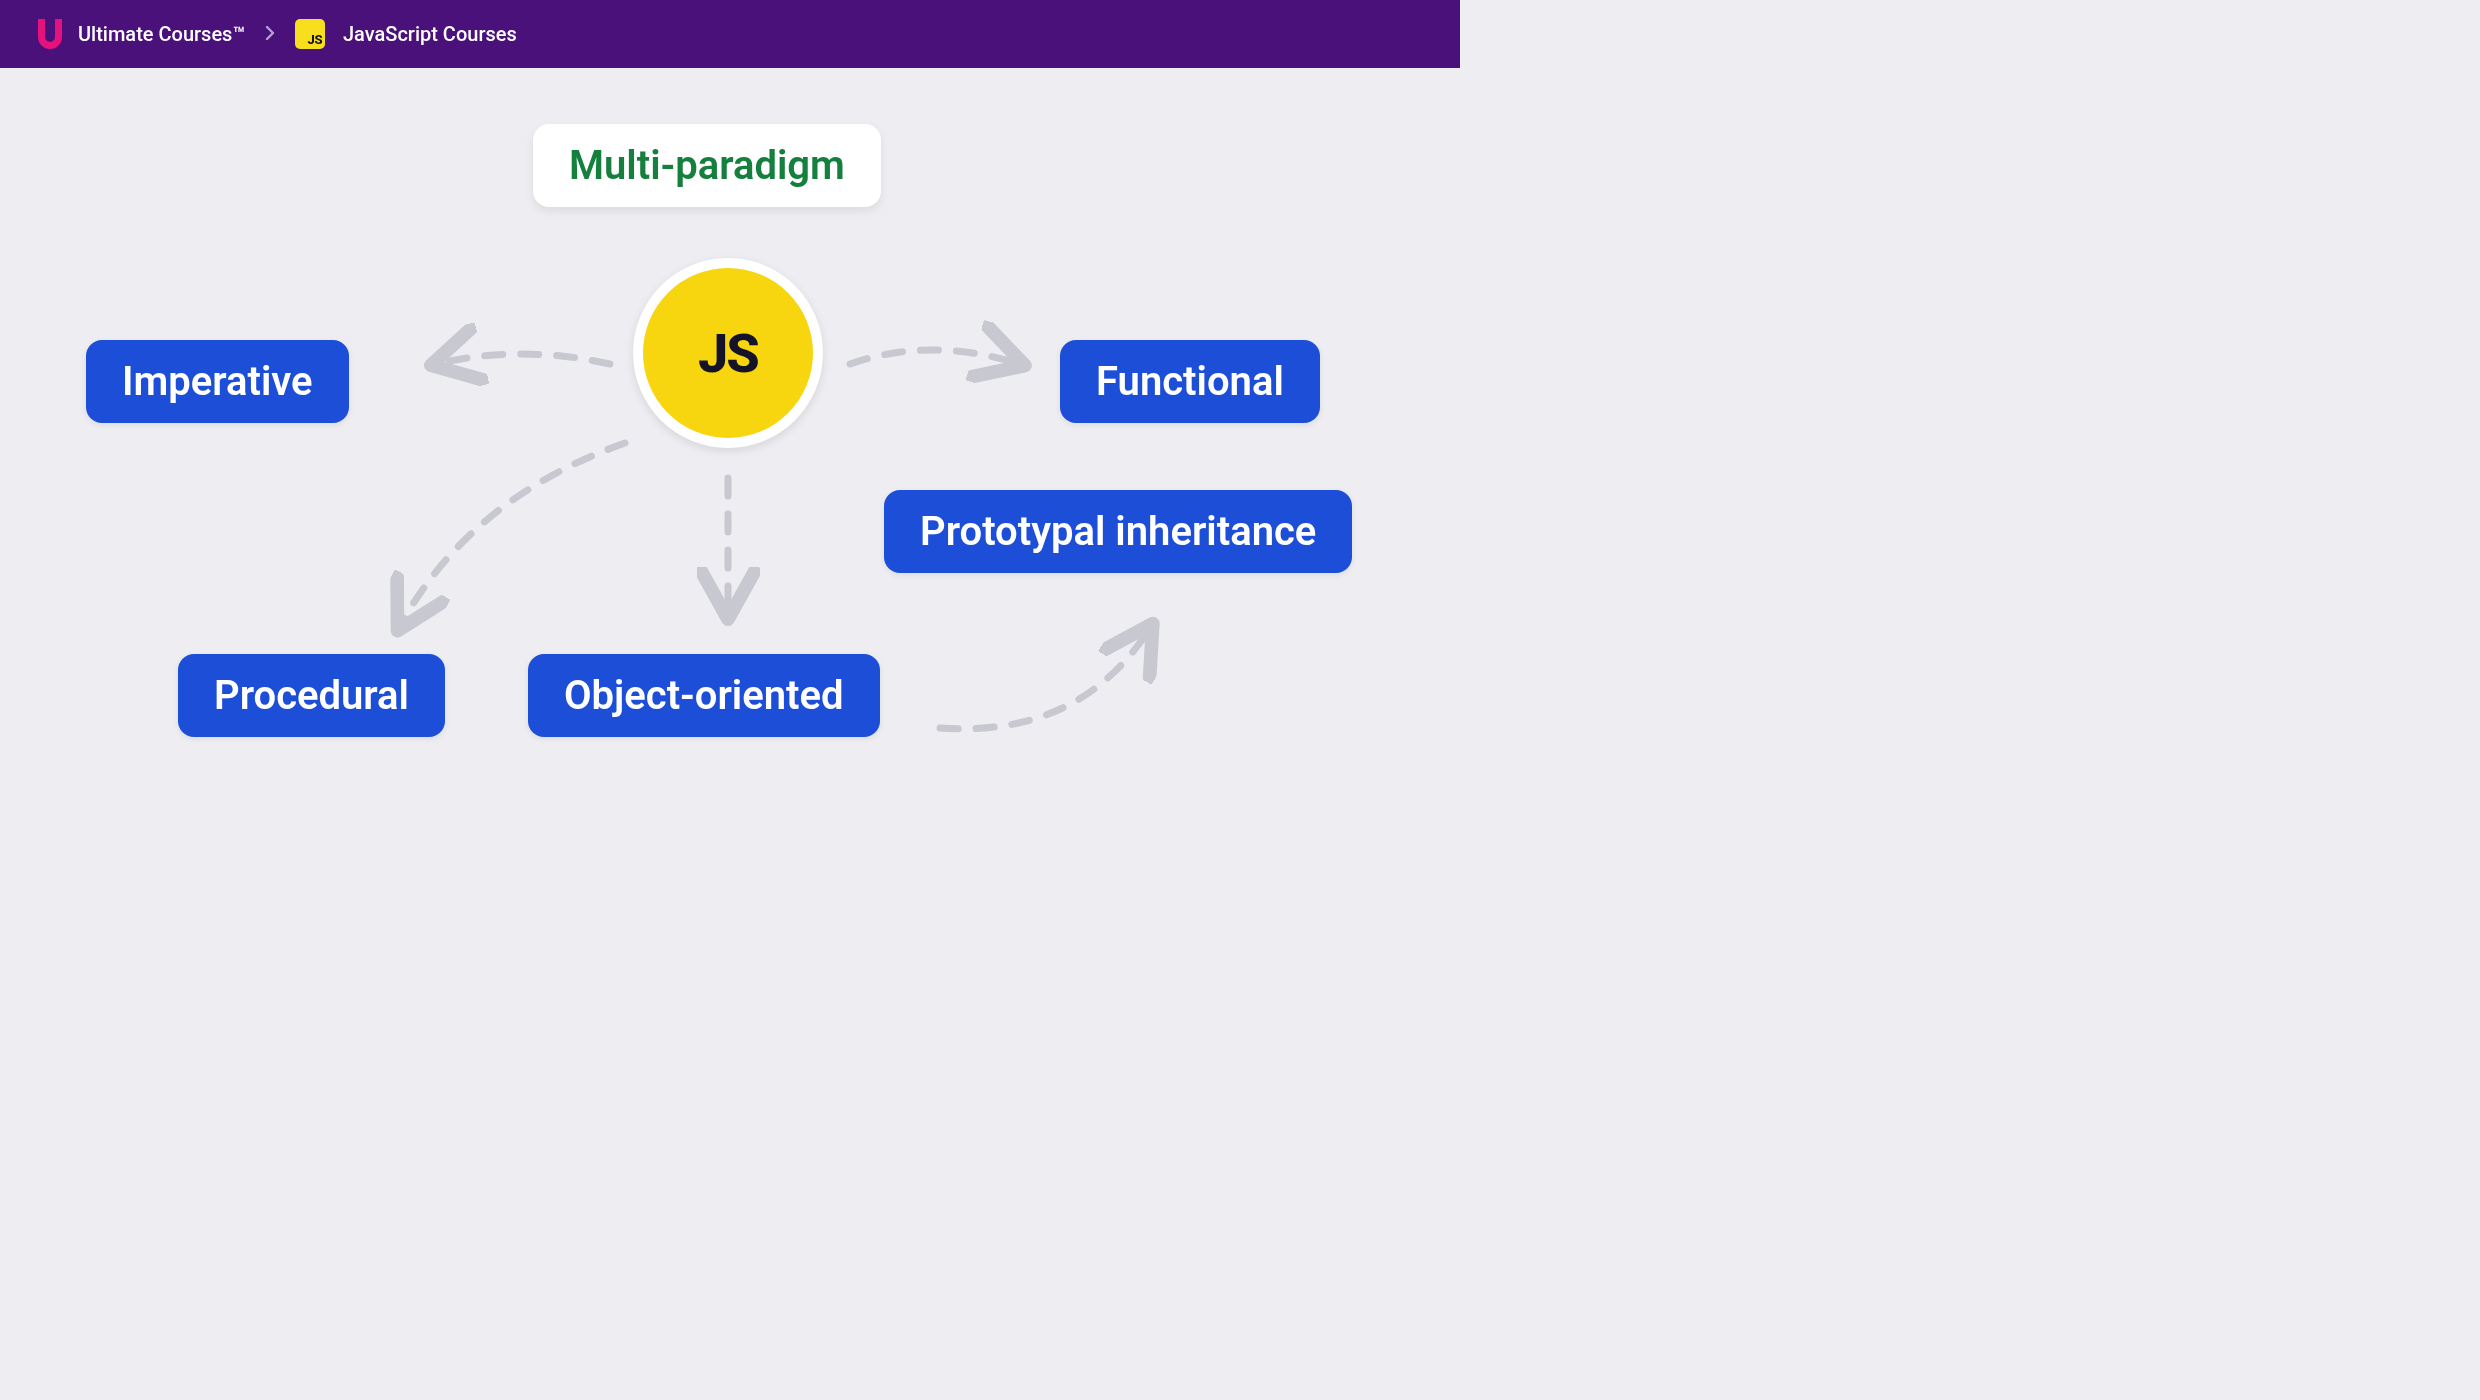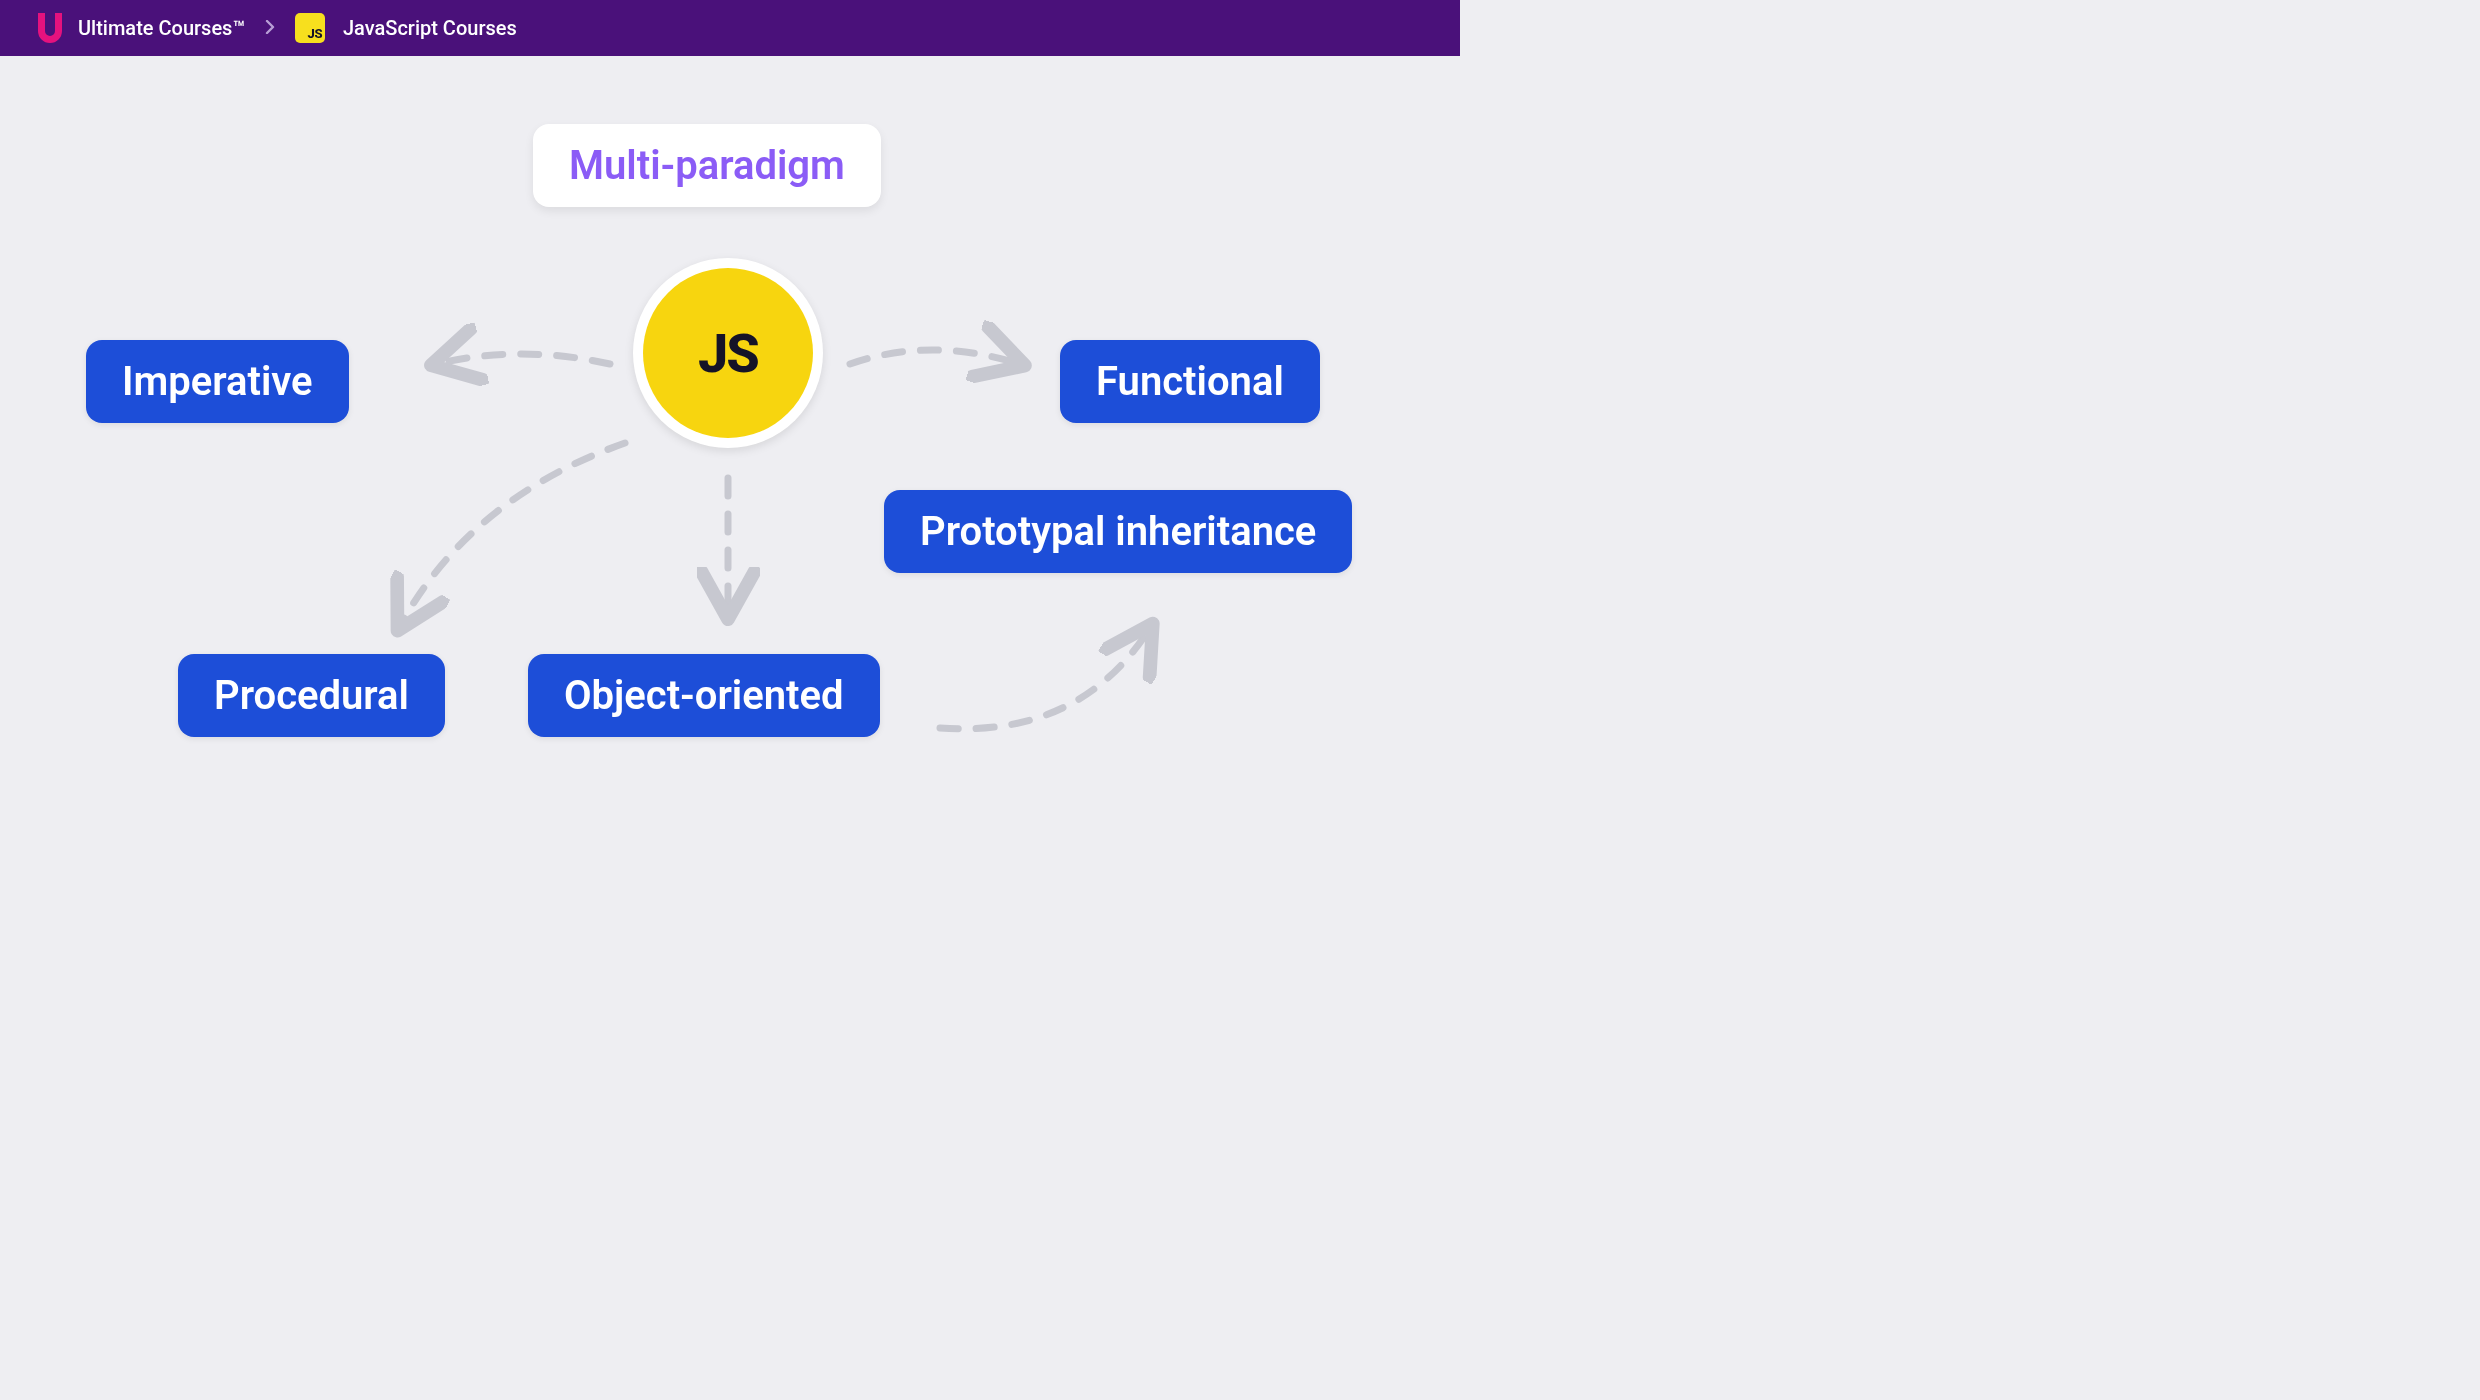--- a/index.html
+++ b/index.html
@@ -9,21 +9,21 @@
     background: #eeeef2;
     width: 1460px;
     height: 824px;
     position: relative;
     overflow: hidden;
   }
 
   
   .header {
     width: 100%;
-    height: 56px;
+    height: 68px;
     background: #4a117a;
     display: flex;
     align-items: center;
     padding: 0 36px;
     gap: 14px;
     color: #fff;
   }
   .logo {
     width: 28px;
     height: 34px;
@@ -86,21 +86,21 @@
     color: #fff;
     font-weight: 600;
     border-radius: 16px;
     padding: 18px 36px;
     font-size: 40px;
     white-space: nowrap;
     box-shadow: 0 2px 6px rgba(0,0,0,0.08);
   }
   .pill-white {
     background: #fff;
-    color: #8b5cf6;
+    color: #15803d;
     box-shadow: 0 4px 10px rgba(0,0,0,0.08);
   }
 
   .js-circle {
     position: absolute;
     width: 190px;
     height: 190px;
     border-radius: 50%;
     background: #fff;
     box-shadow: 0 3px 10px rgba(0,0,0,0.10);

